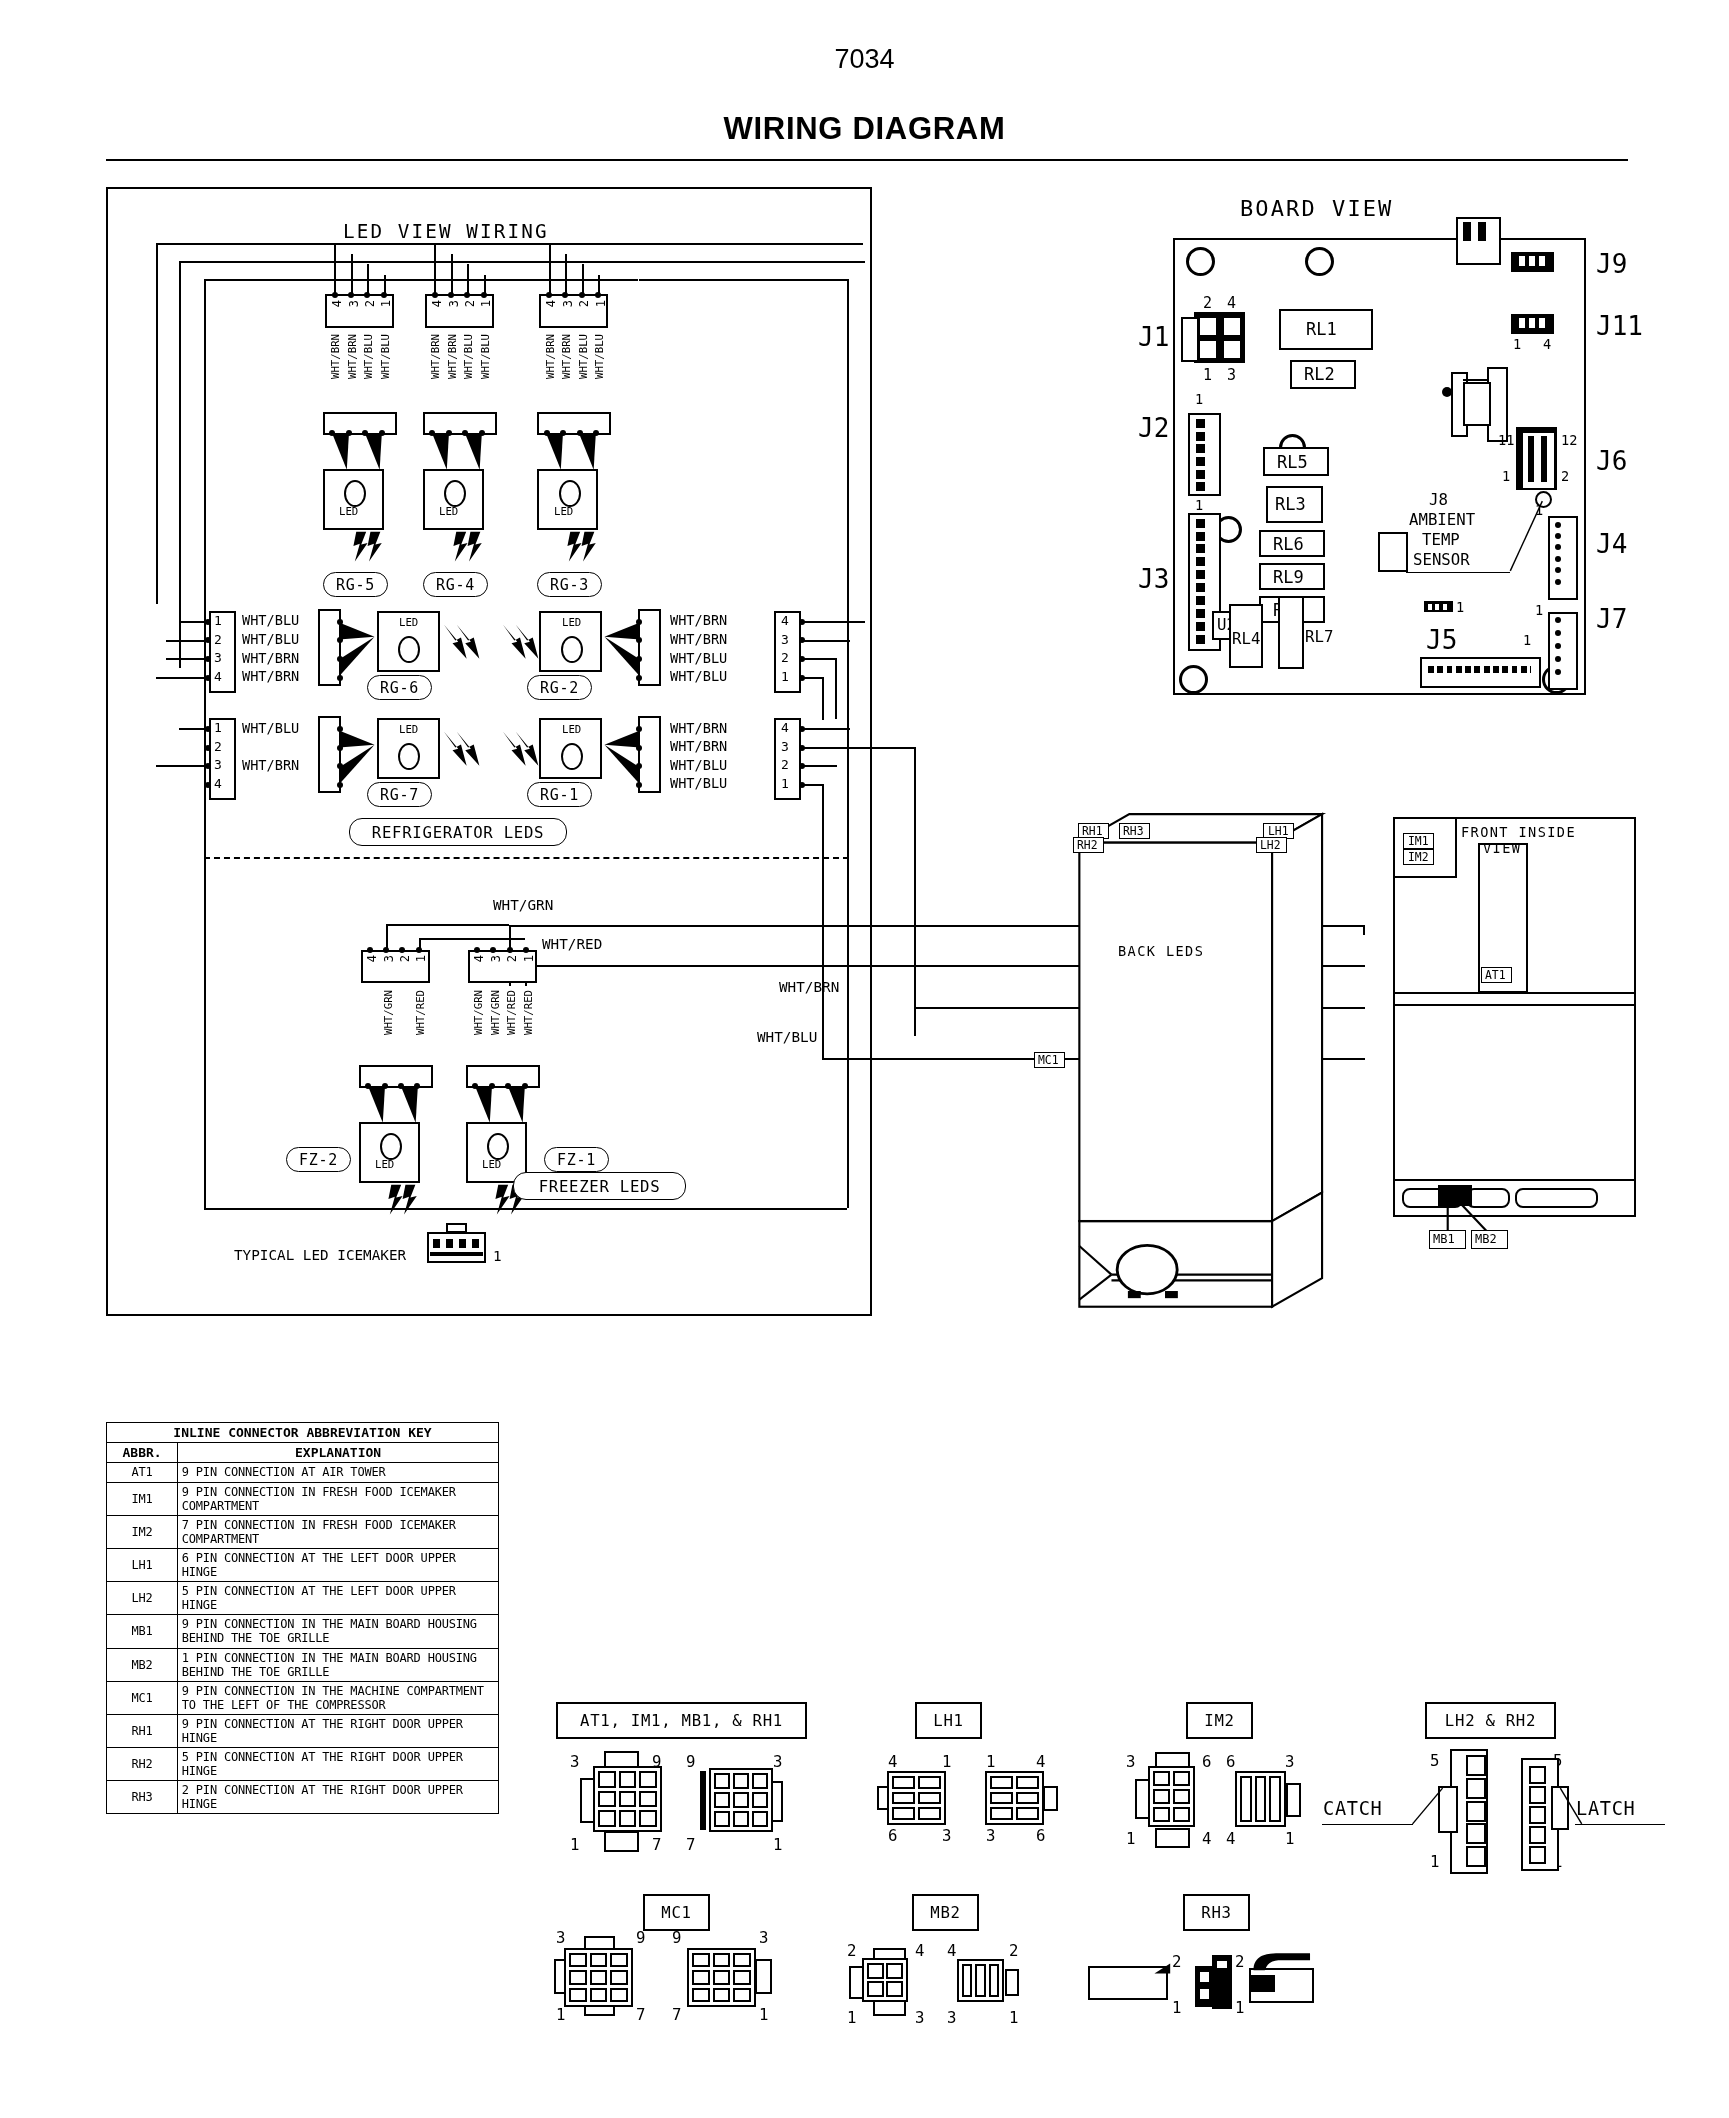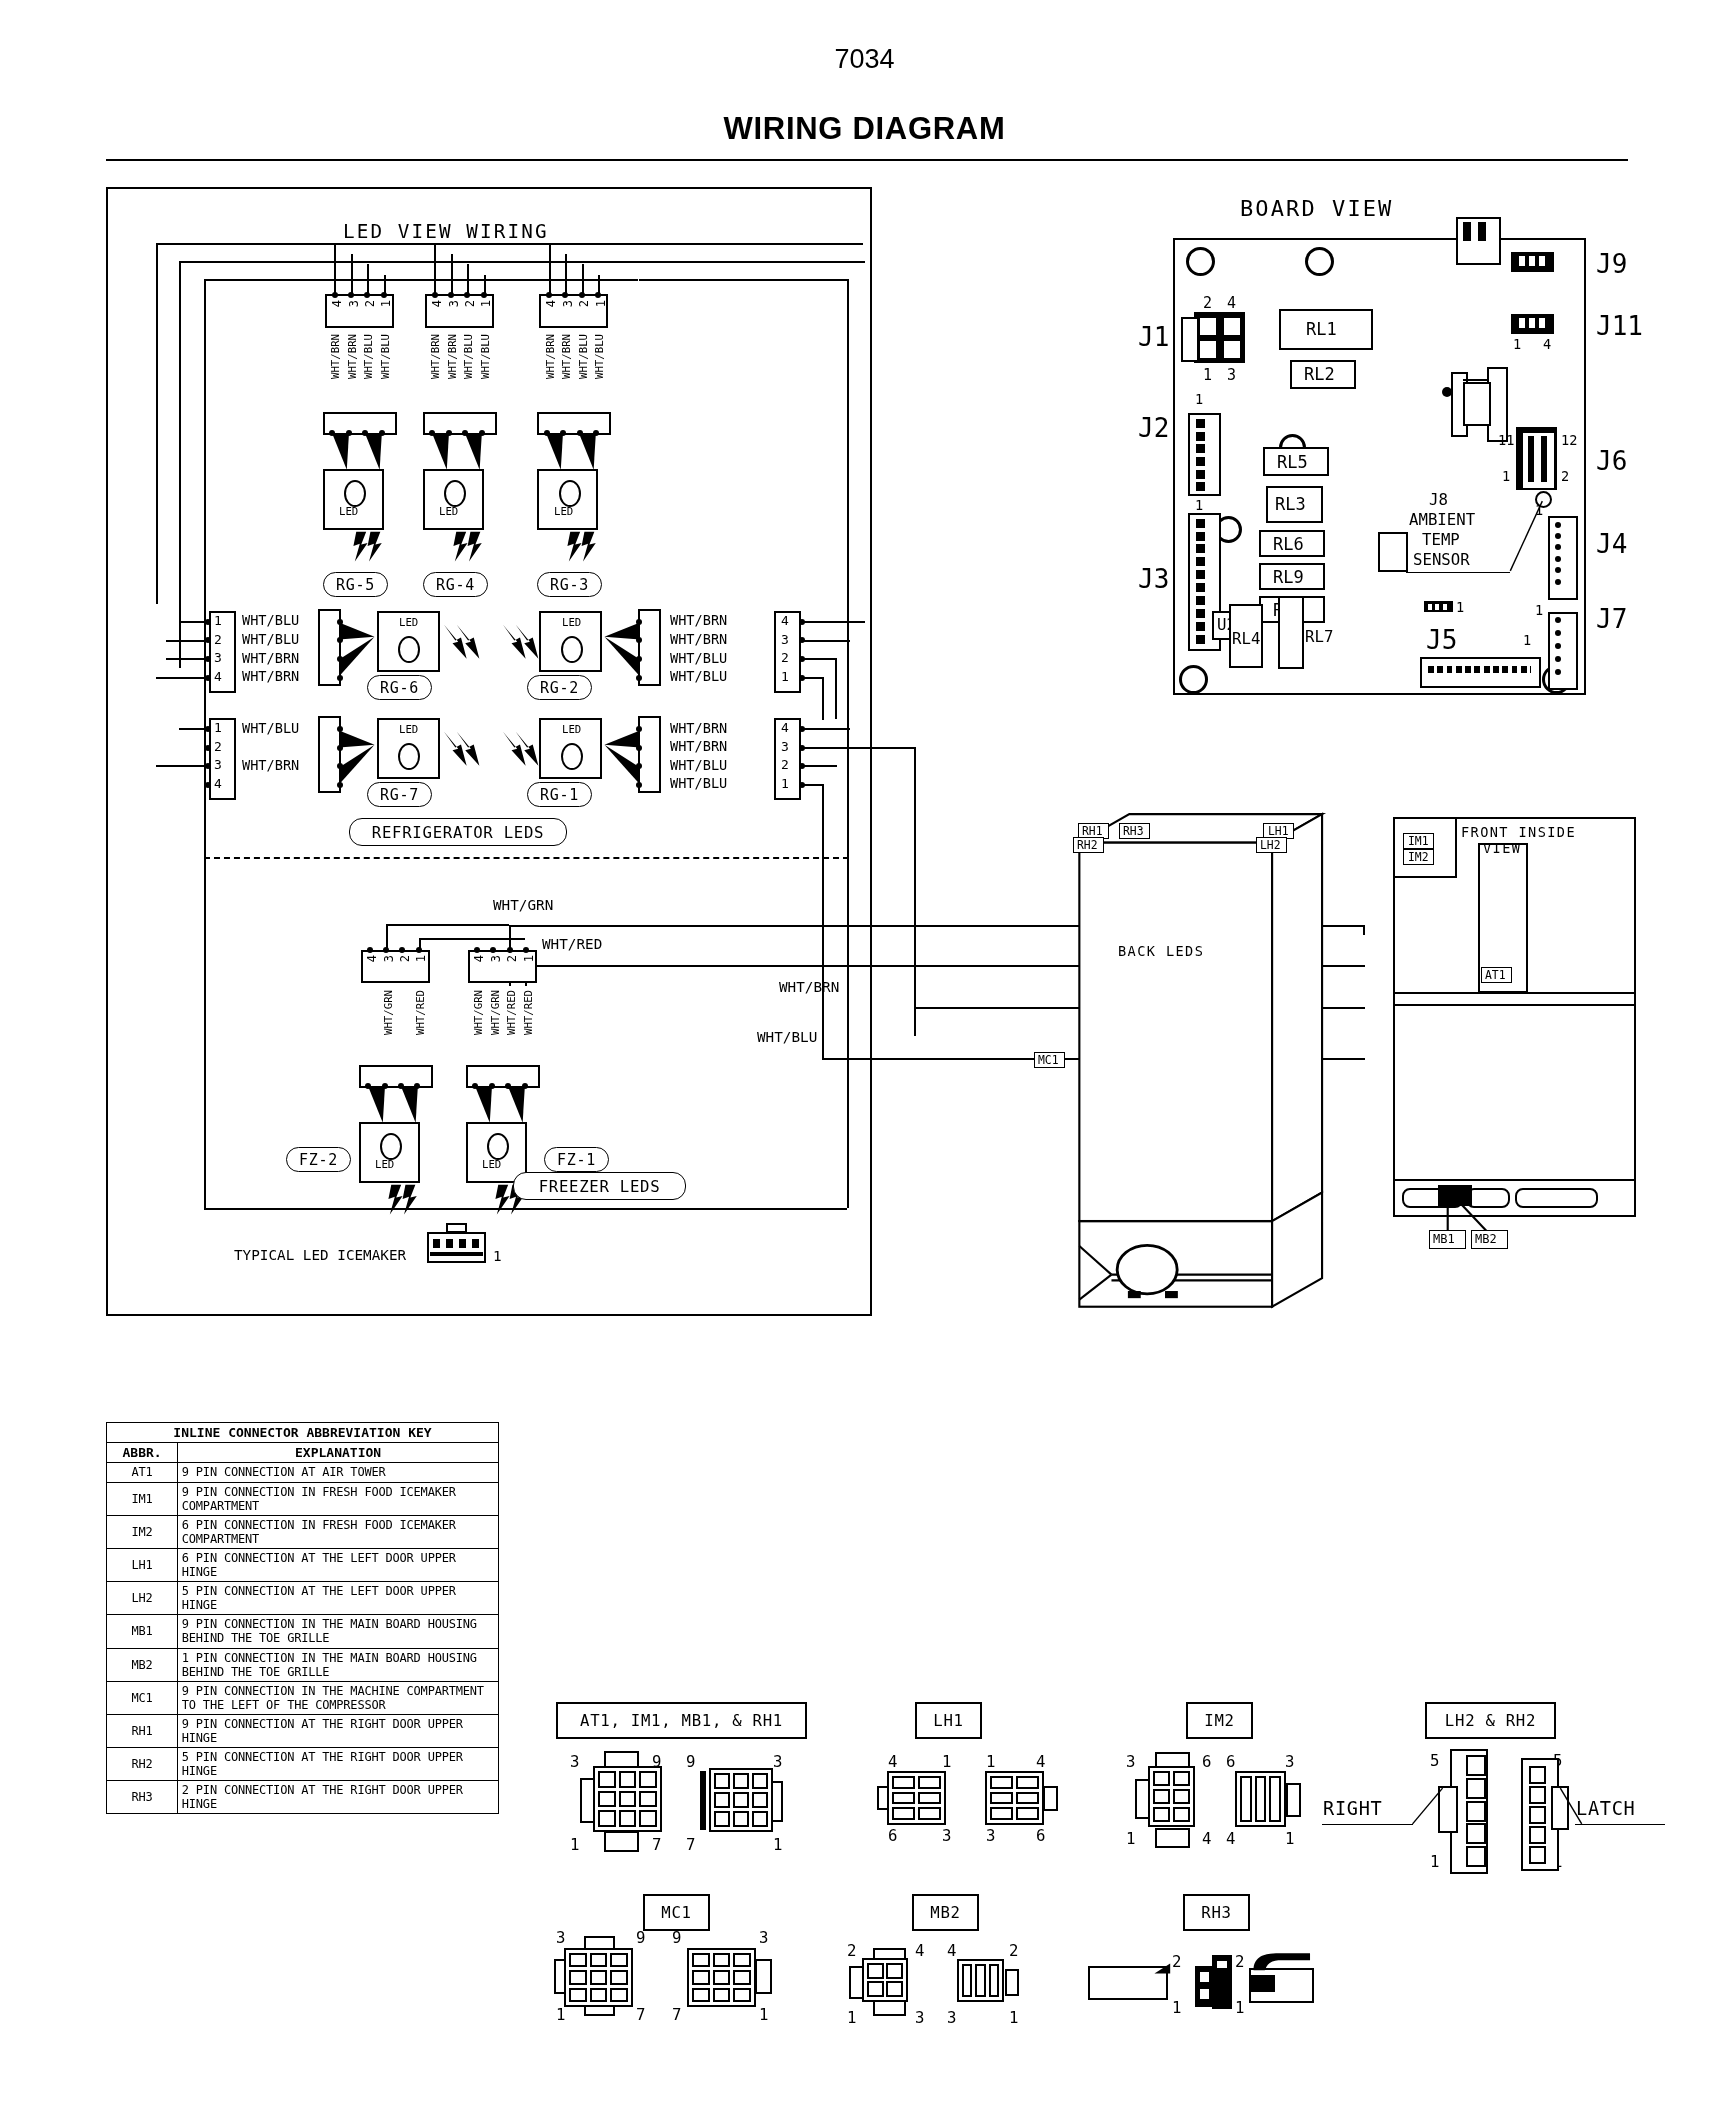--- a/index.html
+++ b/index.html
@@ -657,21 +657,21 @@
   <tr>
     <td class="abbr">AT1</td>
     <td>9 PIN CONNECTION AT AIR TOWER</td>
       </tr>
   <tr>
     <td class="abbr">IM1</td>
     <td>9 PIN CONNECTION IN FRESH FOOD ICEMAKER COMPARTMENT</td>
       </tr>
   <tr>
     <td class="abbr">IM2</td>
-    <td>6 PIN CONNECTION IN FRESH FOOD ICEMAKER COMPARTMENT</td>
+    <td>7 PIN CONNECTION IN FRESH FOOD ICEMAKER COMPARTMENT</td>
       </tr>
   <tr>
     <td class="abbr">LH1</td>
     <td>6 PIN CONNECTION AT THE LEFT DOOR UPPER HINGE</td>
       </tr>
   <tr>
     <td class="abbr">LH2</td>
     <td>5 PIN CONNECTION AT THE LEFT DOOR UPPER HINGE</td>
       </tr>
   <tr>
@@ -803,21 +803,21 @@
   <div class="cap" style="left:1425px;top:1702px;width:127px;height:33px;">LH2 &amp; RH2</div>
   <div class="cnum" style="left:1430px;top:1751px;">5</div>
   <div class="cnum" style="left:1430px;top:1852px;">1</div>
   <div class="abs" style="left:1450px;top:1749px;width:34px;height:121px;border:2.9px solid #000;background:#fff;"></div>
   <div class="sq wht" style="left:1466px;top:1755px;width:15.7px;height:17px;border:2.1px solid #000;background:#fff;"></div>
   <div class="sq wht" style="left:1466px;top:1778px;width:15.7px;height:17px;border:2.1px solid #000;background:#fff;"></div>
   <div class="sq wht" style="left:1466px;top:1801px;width:15.7px;height:17px;border:2.1px solid #000;background:#fff;"></div>
   <div class="sq wht" style="left:1466px;top:1823px;width:15.7px;height:17px;border:2.1px solid #000;background:#fff;"></div>
   <div class="sq wht" style="left:1466px;top:1846px;width:15.7px;height:17px;border:2.1px solid #000;background:#fff;"></div>
   <div class="abs" style="left:1438px;top:1786px;width:15.7px;height:43px;border:2.9px solid #000;background:#fff;"></div>
-  <div class="txt" style="left:1323px;top:1798px;font-size:18.6px;letter-spacing:0.7px;">RIGHT</div>
+  <div class="txt" style="left:1323px;top:1798px;font-size:18.6px;letter-spacing:0.7px;">CATCH</div>
   <div class="line-h" style="left:1322px;top:1824px;width:91px;height:1.4px;"></div>
   <svg class="abs" style="left:1411px;top:1786px;width:36px;height:40px;" viewBox="0 0 50 56" width="36" height="40">
     <line x1="2" y1="53" x2="44" y2="3" stroke="#000" stroke-width="2"></line>
   </svg>
   <div class="cnum" style="left:1553px;top:1751px;">5</div>
   <div class="cnum" style="left:1553px;top:1852px;">1</div>
   <div class="abs" style="left:1521px;top:1758px;width:34px;height:109px;border:2.9px solid #000;background:#fff;"></div>
   <div class="sq wht" style="left:1529px;top:1766px;width:13px;height:14.3px;border:2.1px solid #000;background:#fff;"></div>
   <div class="sq wht" style="left:1529px;top:1786px;width:13px;height:14.3px;border:2.1px solid #000;background:#fff;"></div>
   <div class="sq wht" style="left:1529px;top:1806px;width:13px;height:14.3px;border:2.1px solid #000;background:#fff;"></div>

